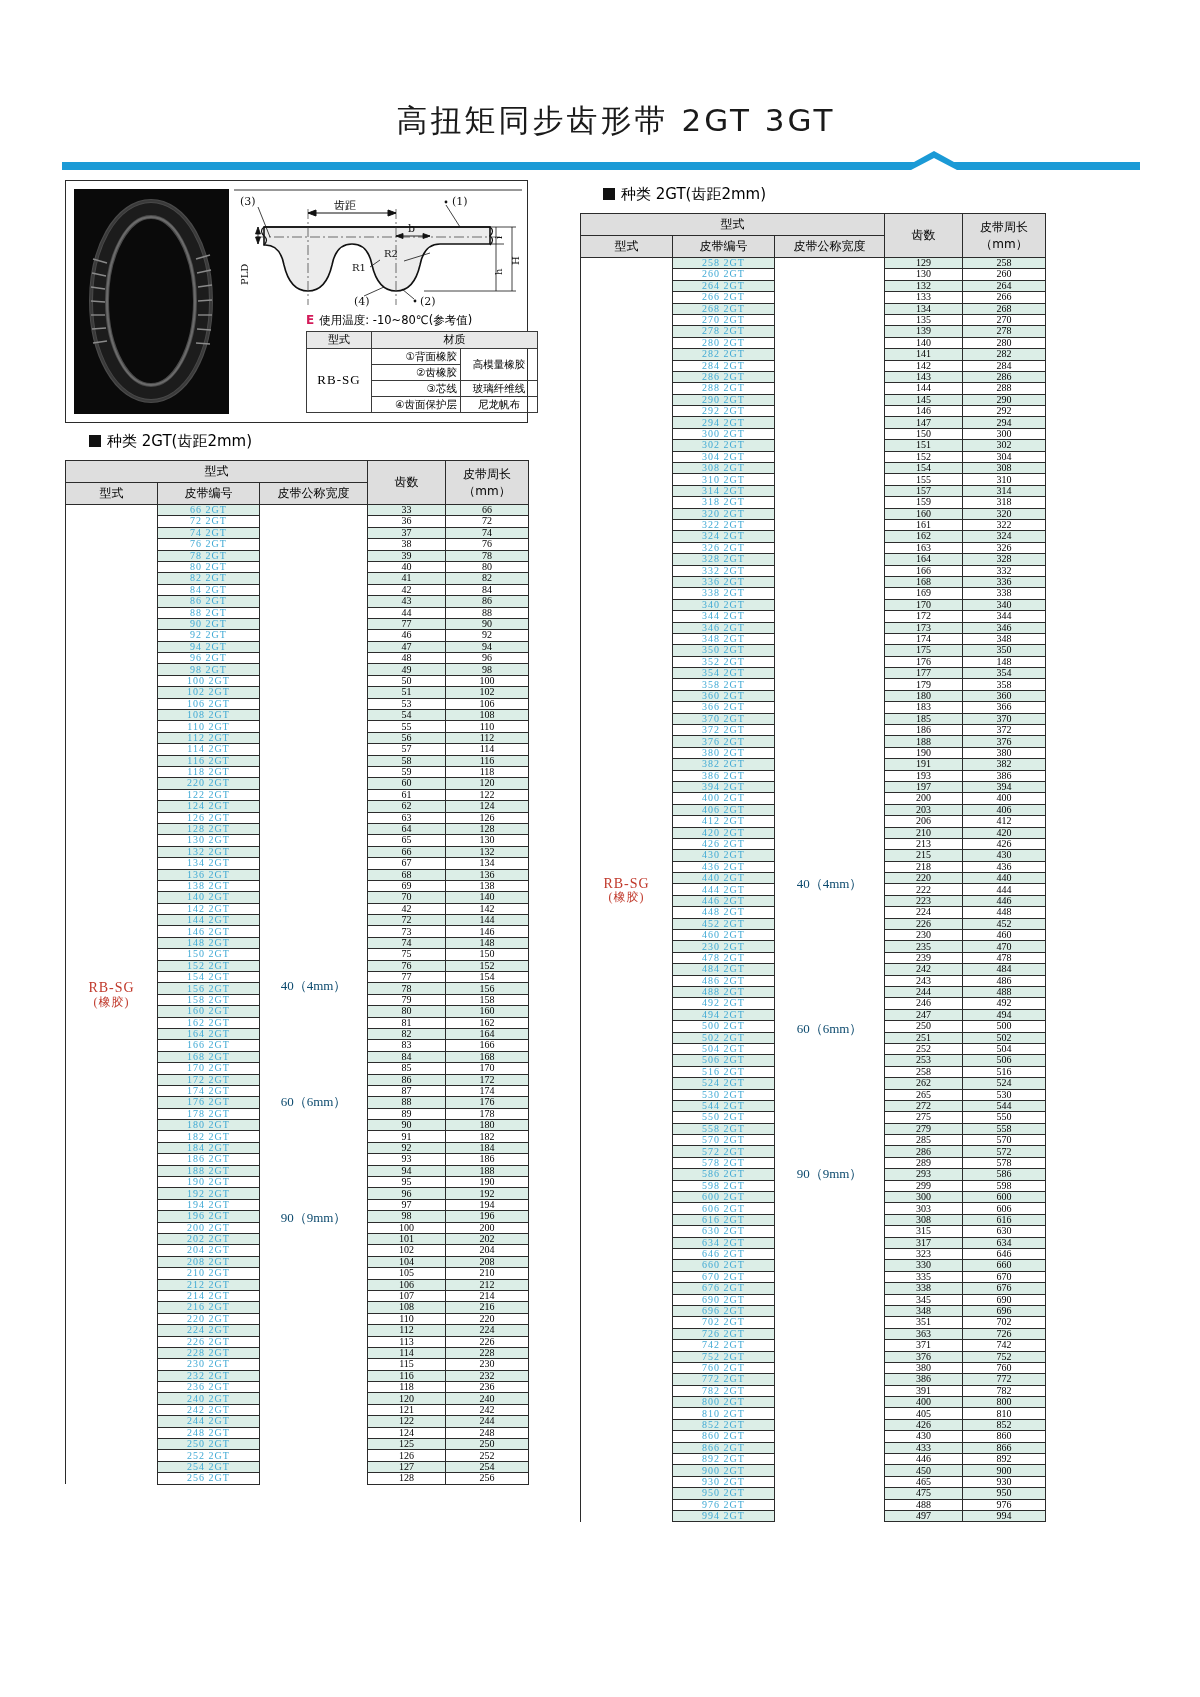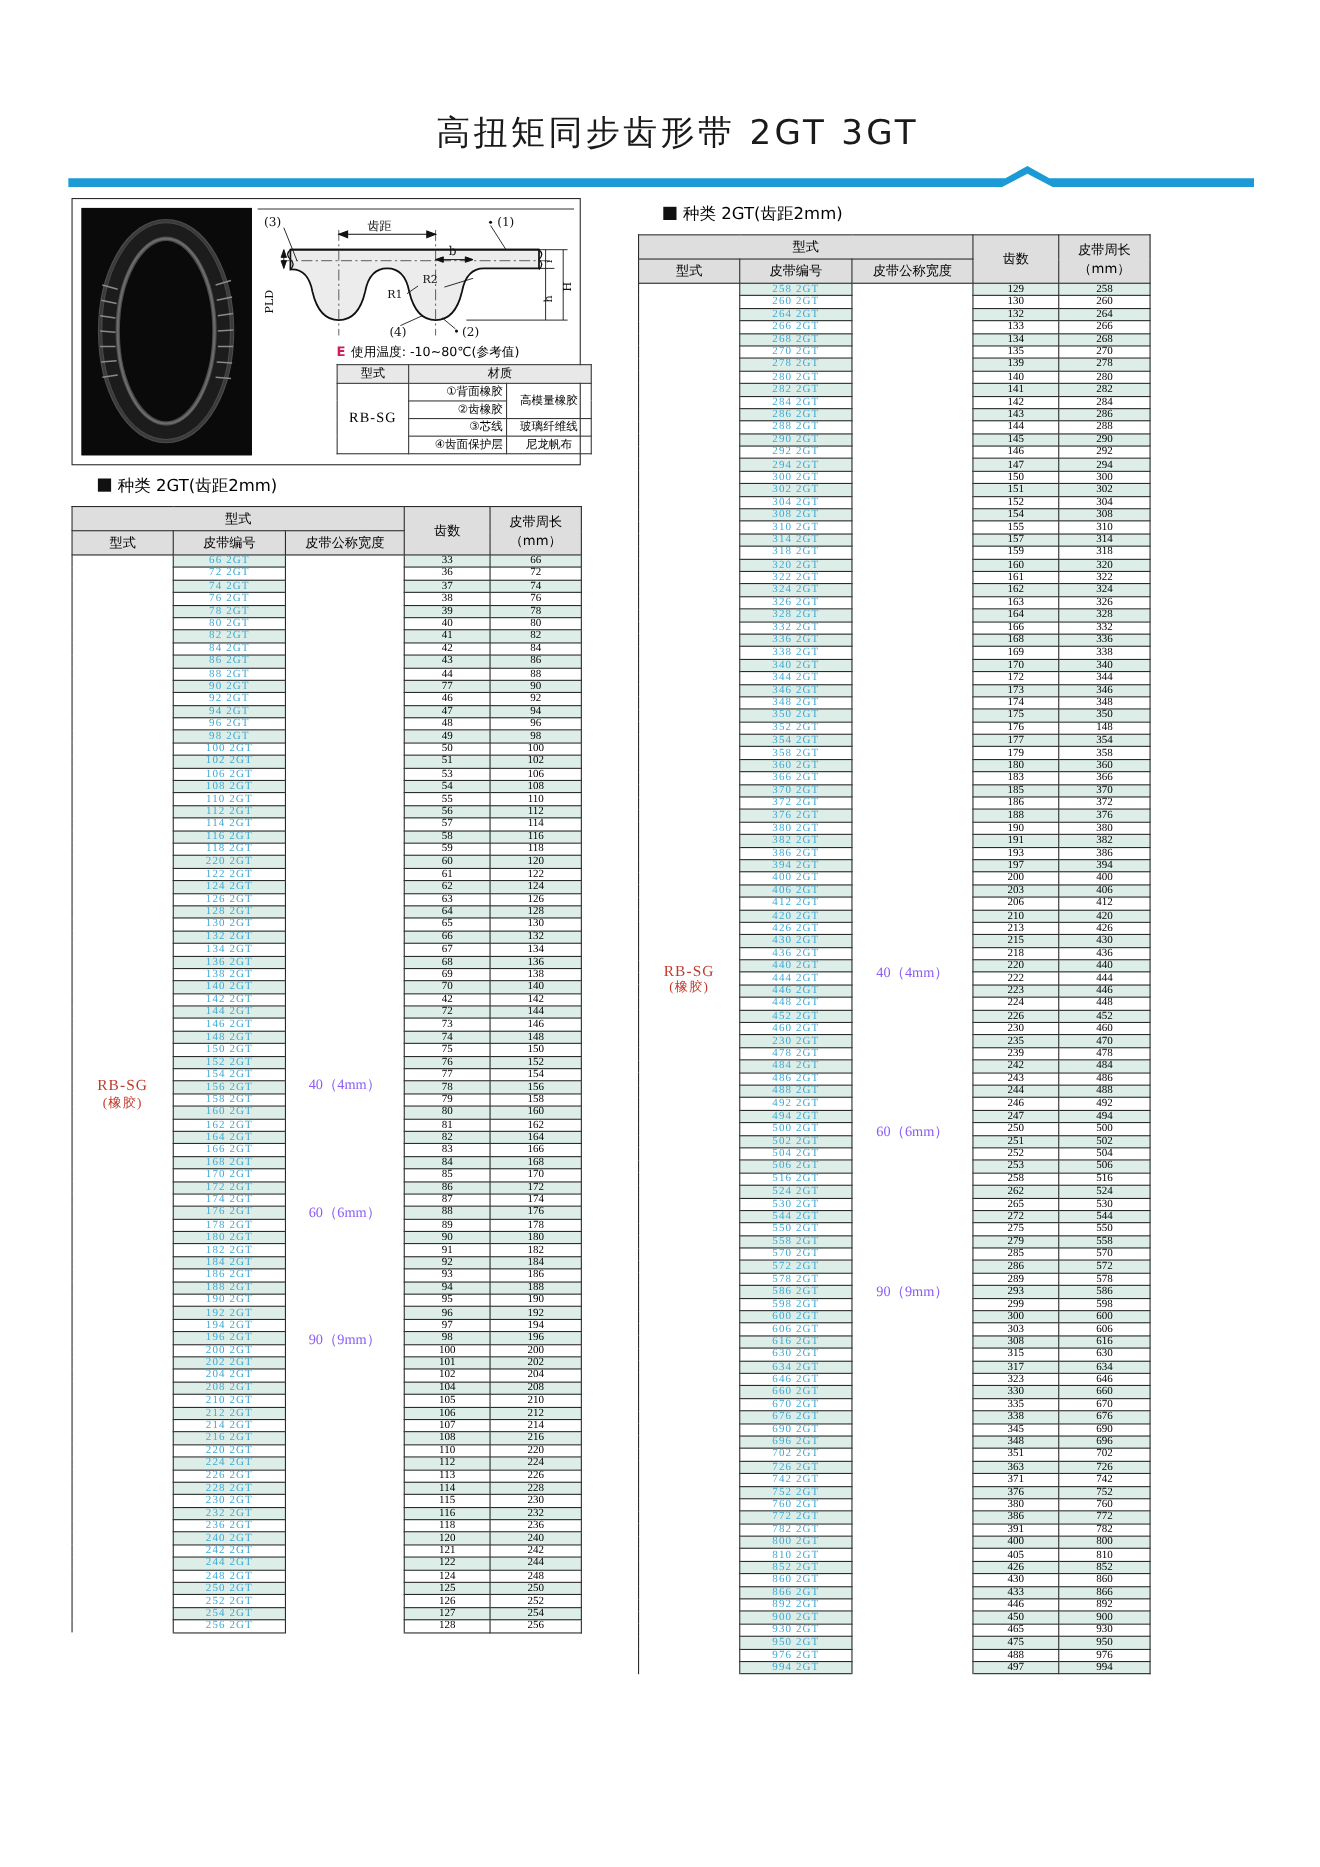--- a/index.html
+++ b/index.html
@@ -63,21 +63,21 @@
   }
   .spec-table td{border:1px solid #2b2b2b;text-align:center;font-size:10px;line-height:1.02;height:10.4px;padding:0;}
   .spec-table td.code{color:#3fa9d4;letter-spacing:1px;}
   .spec-table tr.alt td{background:#dceee7;}
   .spec-table td.typecol{
     background:#fff !important;border-top:none;border-bottom:none;
     color:#c0392b;font-size:14px;vertical-align:middle;letter-spacing:1px;
   }
   .spec-table td.widthcol{
     background:#fff !important;border-top:none;border-bottom:none;
-    color:#8b5cf6;font-size:13px;vertical-align:middle;
+    color:#0c4a6e;font-size:13px;vertical-align:middle;
   }
   #table-left{left:65px;top:460px;width:463px;}
   #table-right{left:580px;top:213px;width:465px;}
   .wlist{line-height:3.6;}
 </style>
 </head>
 <body>
 
 <div id="title-block">
   <div id="page-title">高扭矩同步齿形带 2GT 3GT</div>

